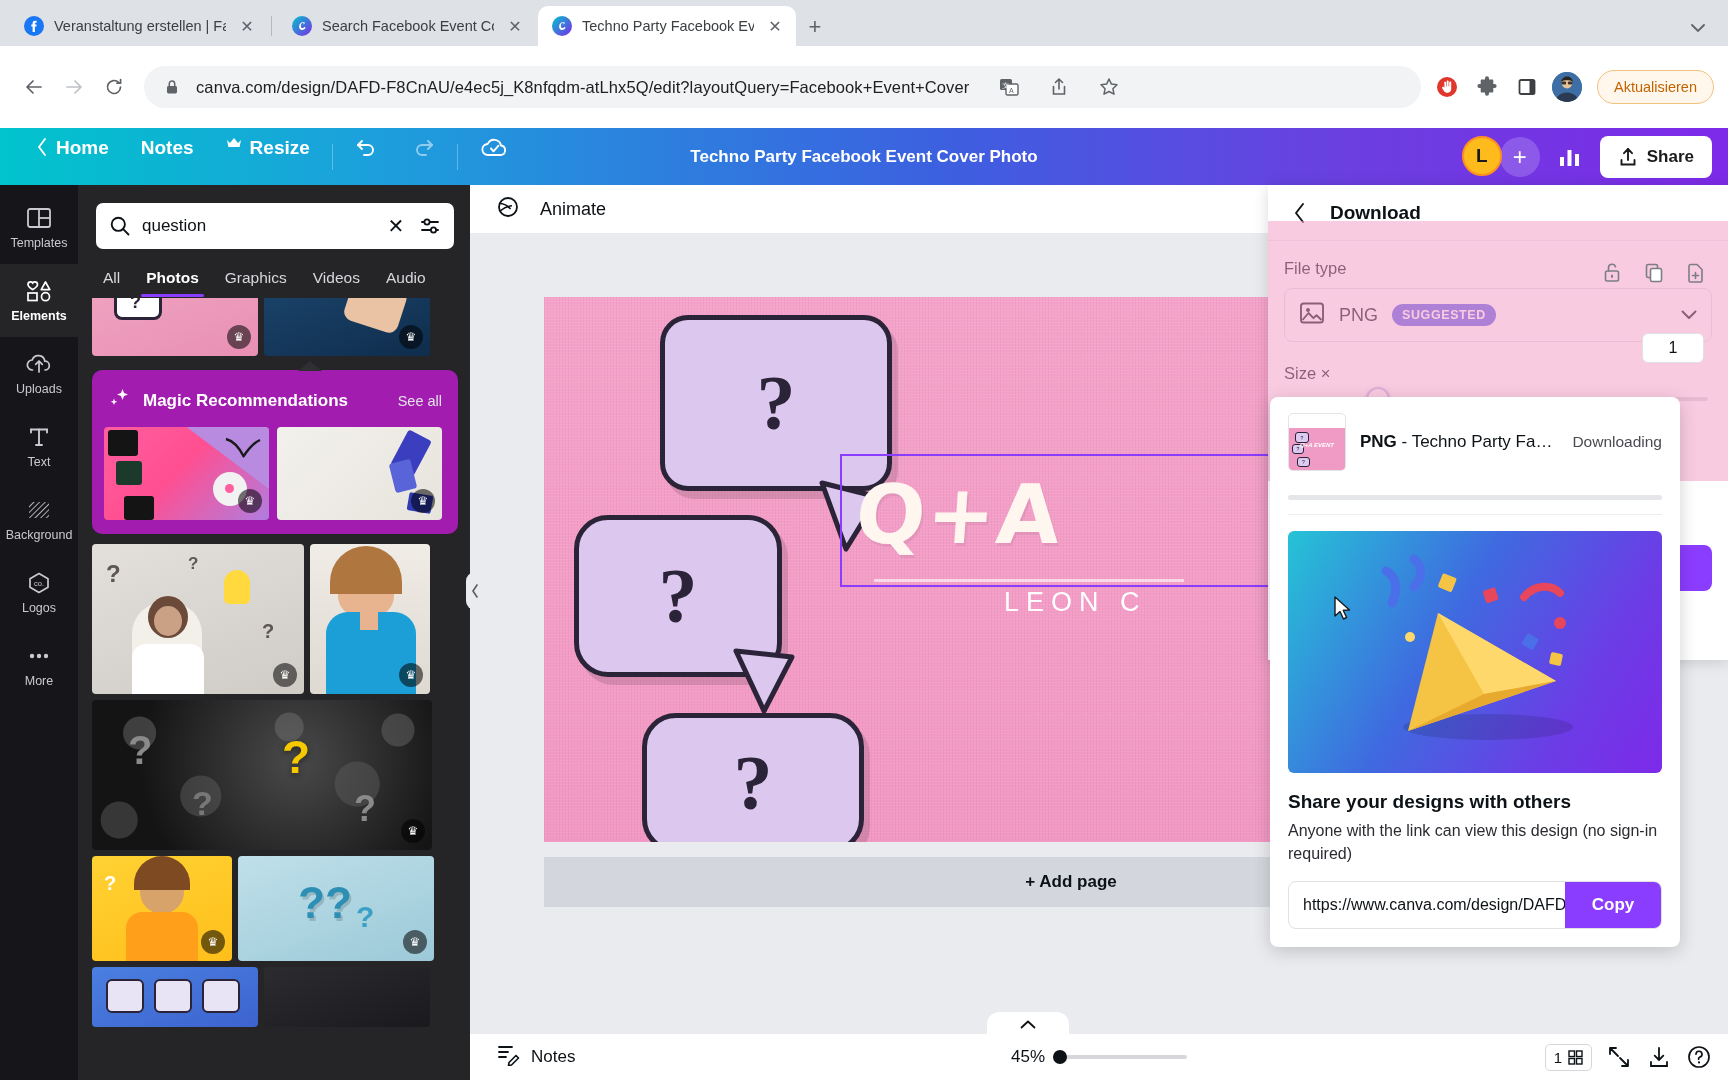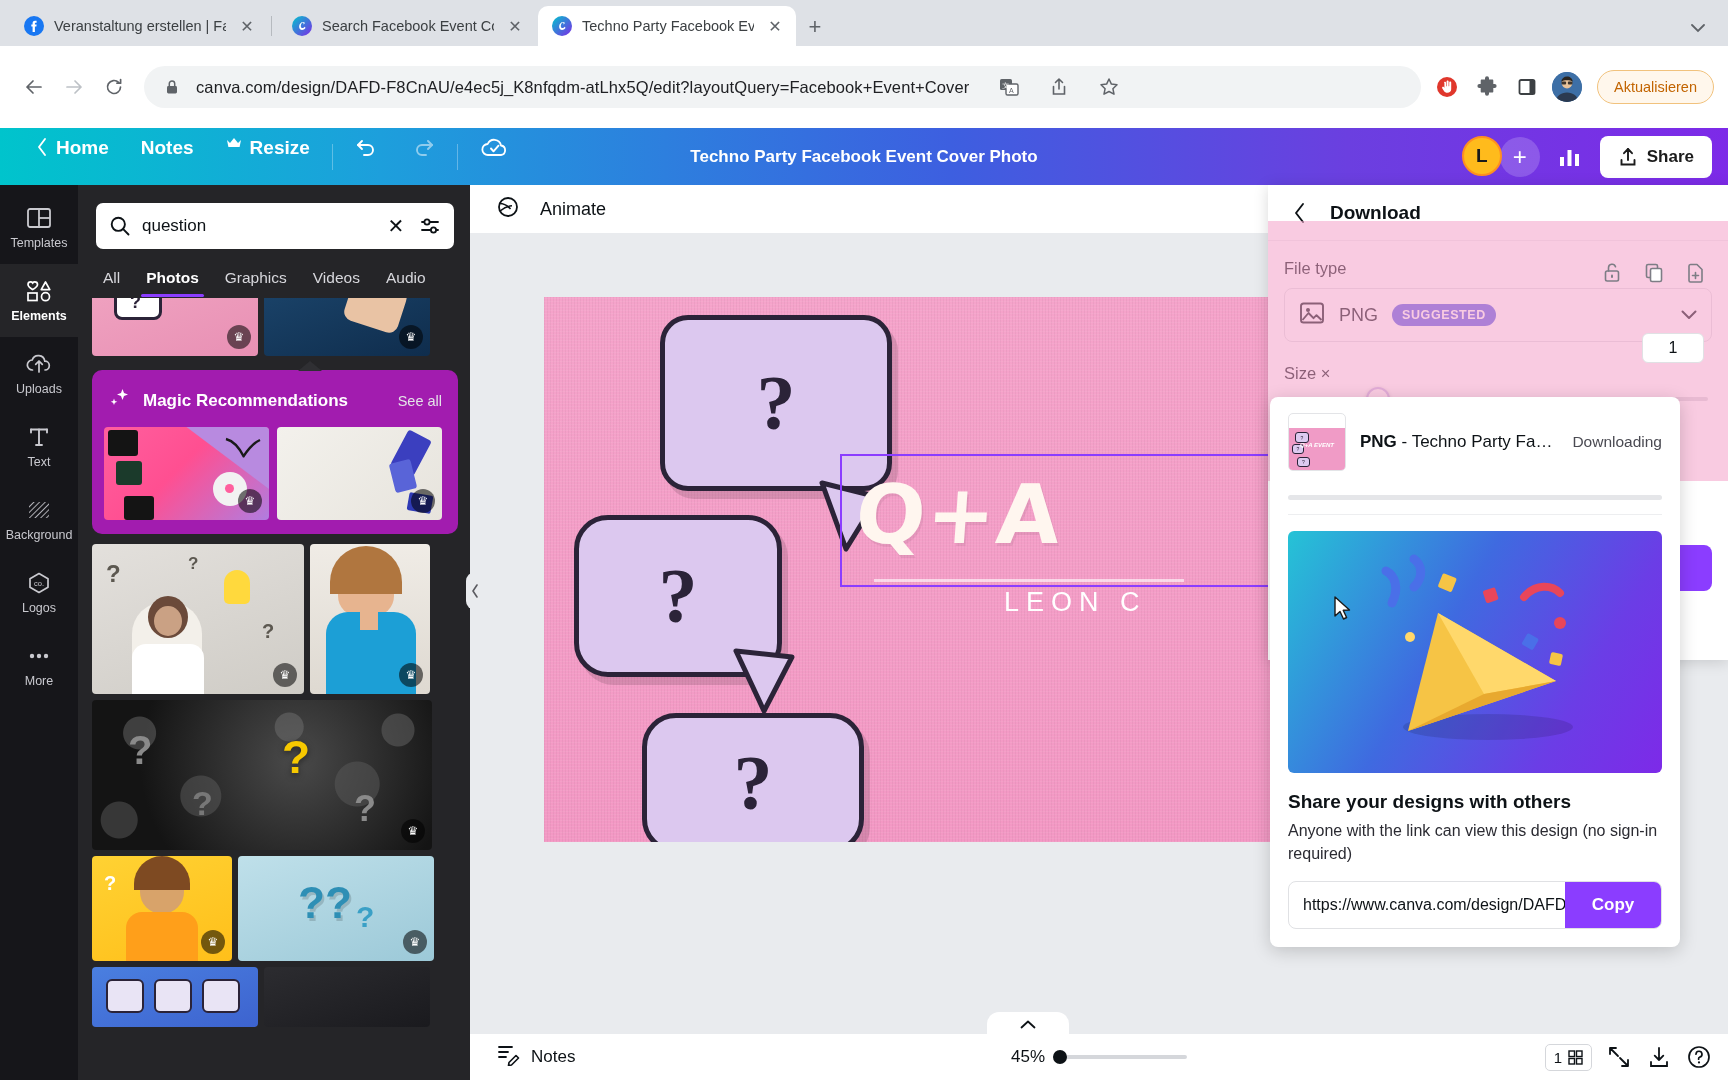--- a/index.html
+++ b/index.html
@@ -624,20 +624,21 @@
     <div class="bubble" style="left:98px;top:416px;width:222px;height:140px;border-radius:34px">
       <span class="qmark">?</span>
     </div>
 
     <div class="selbox" style="left:296px;top:157px;width:692px;height:133px"></div>
     <div class="qa-text" style="left:312px;top:170px">Q+A</div>
     <div style="position:absolute;left:330px;top:282px;width:310px;height:3px;background:rgba(255,255,255,.6)"></div>
     <div class="leon-text" style="left:460px;top:290px">LEON C</div>
   </div>
 
+  <div class="addpage">+ Add page</div>
   <div class="collapse-handle" style="left:-4px;top:387px">
     <svg width="8" height="14" viewBox="0 0 8 14">
         <path d="M6 1L2 7l4 6" stroke="#5b5b60" stroke-width="1.6" fill="none" stroke-linecap="round" stroke-linejoin="round"></path>
       </svg>
   </div>
 </div>
 
 <div class="dl-panel">
   <div class="dl-head">
     <span class="dl-back">

